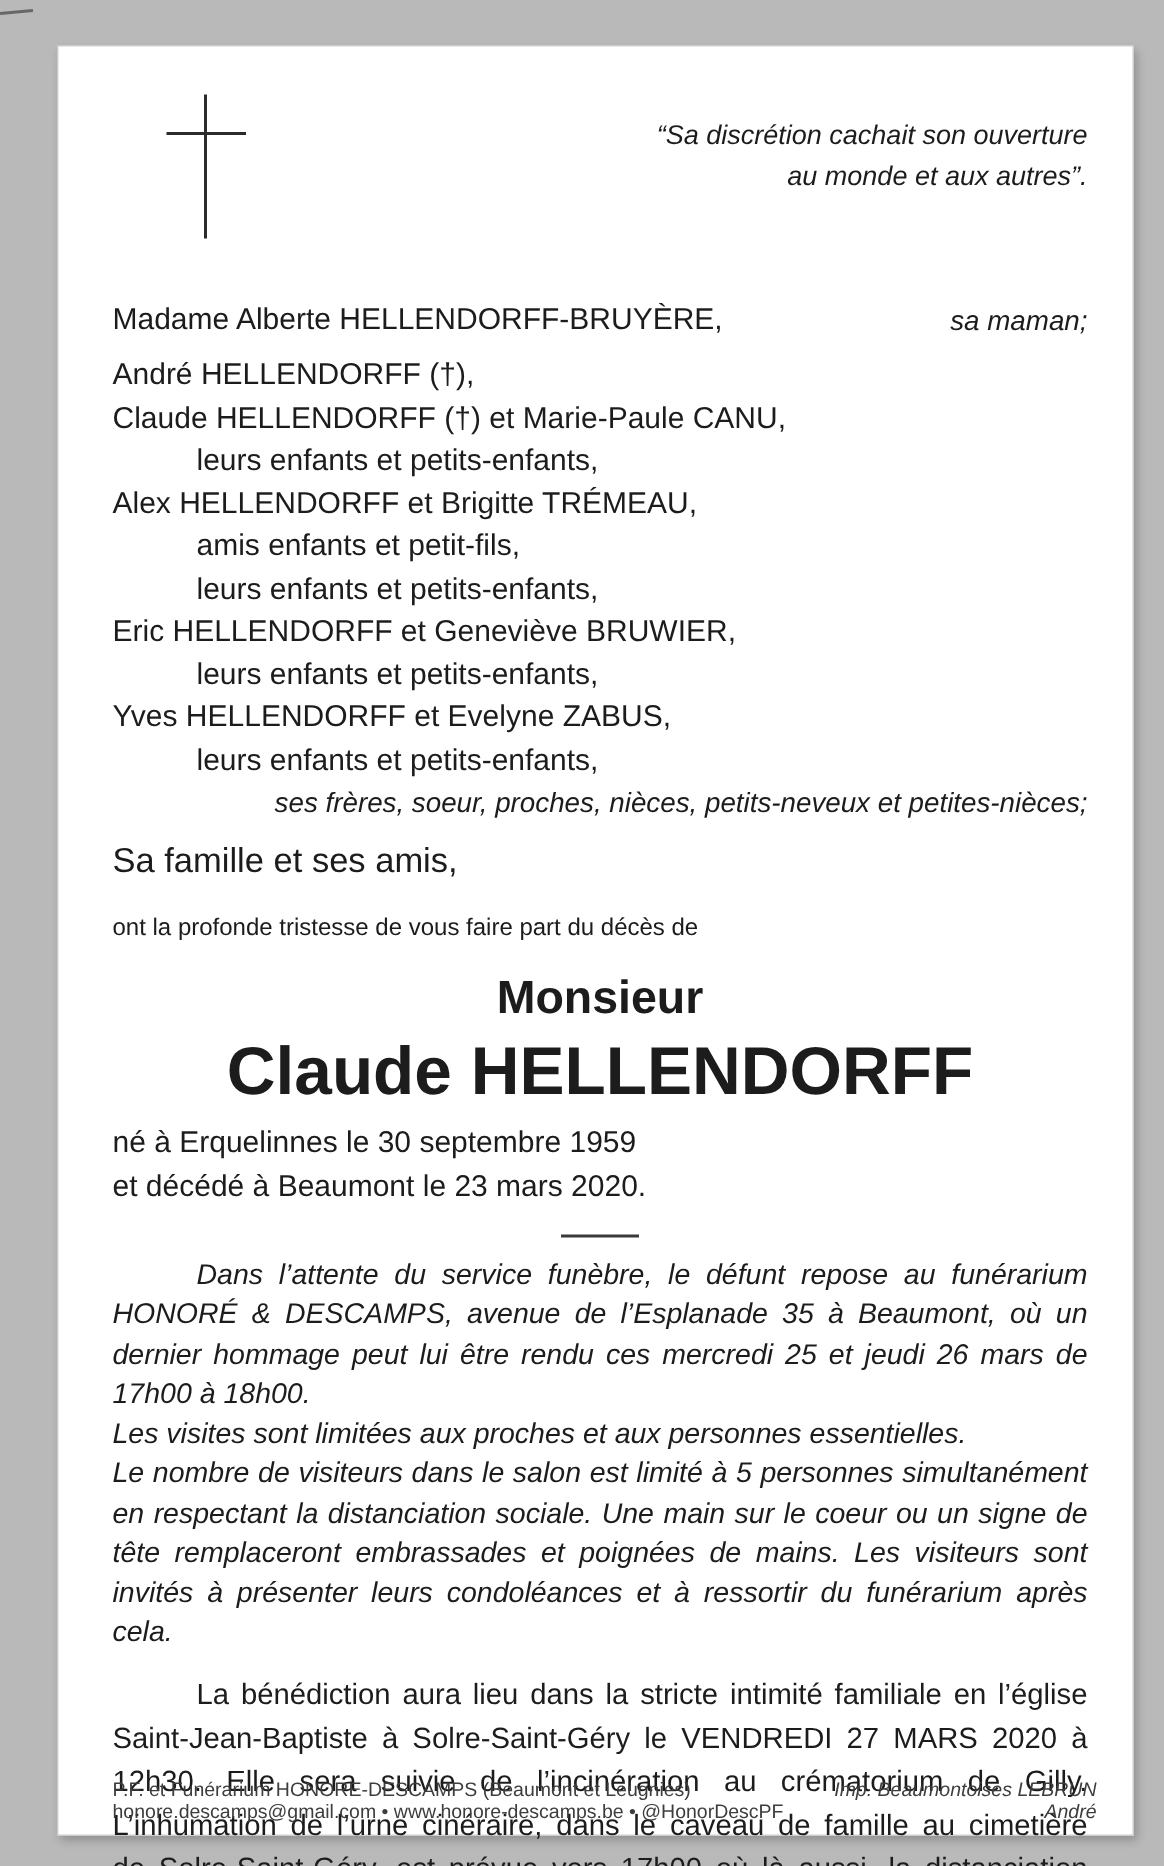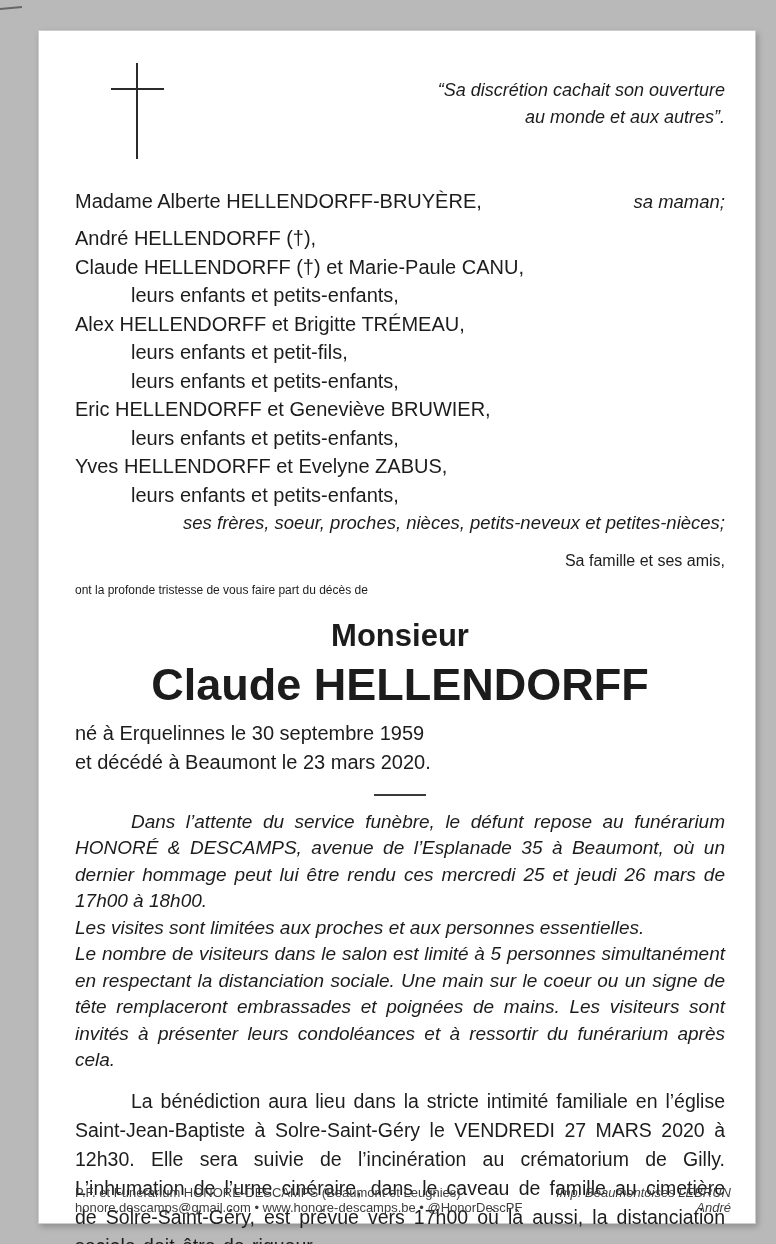--- a/index.html
+++ b/index.html
@@ -19,27 +19,27 @@
     box-shadow:2px 3px 6px rgba(0,0,0,0.22);
     box-sizing:border-box;
     padding:30px 30px 12px 36px;
     color:#1c1c1c;
   }
   .header { position:relative; height:126px; }
   .cross { position:absolute; left:36px; top:2px; width:54px; height:96px; }
   .cross-v { position:absolute; left:25px; top:0; width:2px; height:96px; background:#2b2b2b; }
   .cross-h { position:absolute; left:0; top:25px; width:53px; height:2px; background:#2b2b2b; }
   .quote { position:absolute; right:0; top:16px; text-align:right; font-style:italic; font-size:18px; line-height:27px; }
-  .mother-line { display:flex; justify-content:space-between; align-items:center; font-size:20px; line-height:29px; margin-bottom:8px; }
+  .mother-line { display:flex; justify-content:space-between; align-items:center; font-size:20px; line-height:29px; margin-bottom:8px;margin-top:12px; }
   .mother-relation { font-style:italic; font-size:18.5px; }
   .addr-line { font-size:20px; line-height:28.5px; }
   .indent { padding-left:56px; }
   .siblings-note { font-style:italic; font-size:18.5px; line-height:28.5px; text-align:right; }
-  .family-friends { font-size:16px; line-height:28px; margin-top:9px;text-align:right; }
-  .intro-line { font-size:12px; line-height:28px; margin-top:1px; }
+  .family-friends { font-size:23px; line-height:28px; margin-top:9px; }
+  .intro-line { font-size:16px; line-height:28px; margin-top:18px; }
   .deceased-title { text-align:center; font-weight:bold; font-size:31px; line-height:34px; margin-top:15px; }
   .deceased-name { text-align:center; font-weight:bold; font-size:45px; line-height:50px; margin-top:7px; }
   .dates { text-align:left; font-size:20px; line-height:29px; margin-top:9px; }
   .divider { width:52px; height:2px; background:#3a3a3a; margin:17px auto 13px auto; }
   .notice1 { font-style:italic; font-size:19px; line-height:26.5px; text-align:justify; }
   .notice1 p { margin:0; }
   .p-indent { text-indent:56px; }
   .notice2 { font-size:19.5px; line-height:29px; text-align:justify; text-indent:56px; word-spacing:2px; margin-top:13px; }
   .footer { position:absolute; left:36px; right:24px; bottom:8px; display:flex; justify-content:space-between; font-size:13px; line-height:15px; color:#3d3d3d; }
   .footer-right { text-align:right;font-style:italic; }
@@ -64,21 +64,21 @@
 
   <div class="mother-line">
     <span>Madame Alberte HELLENDORFF-BRUYÈRE,</span>
     <span class="mother-relation">sa maman;</span>
   </div>
 
   <div class="addr-line">André HELLENDORFF (†),</div>
   <div class="addr-line">Claude HELLENDORFF (†) et Marie-Paule CANU,</div>
   <div class="addr-line indent">leurs enfants et petits-enfants,</div>
   <div class="addr-line">Alex HELLENDORFF et Brigitte TRÉMEAU,</div>
-  <div class="addr-line indent">leurs enfants et petit-fils,</div>
+  <div class="addr-line indent">amis enfants et petit-fils,</div>
   <div class="addr-line indent">leurs enfants et petits-enfants,</div>
   <div class="addr-line">Eric HELLENDORFF et Geneviève BRUWIER,</div>
   <div class="addr-line indent">leurs enfants et petits-enfants,</div>
   <div class="addr-line">Yves HELLENDORFF et Evelyne ZABUS,</div>
   <div class="addr-line indent">leurs enfants et petits-enfants,</div>
   <div class="siblings-note">ses frères, soeur, proches, nièces, petits-neveux et petites-nièces;</div>
 
   <div class="family-friends">Sa famille et ses amis,</div>
   <div class="intro-line">ont la profonde tristesse de vous faire part du décès de</div>
 

